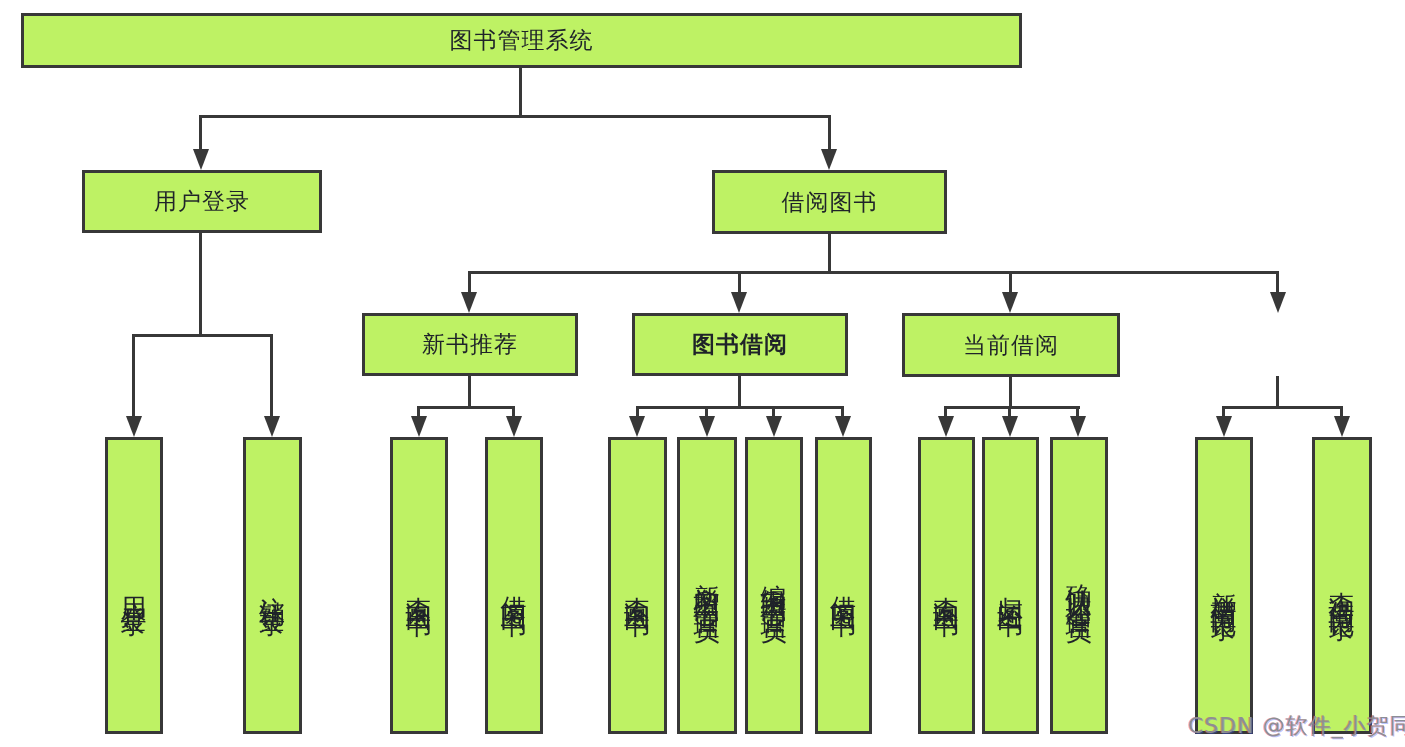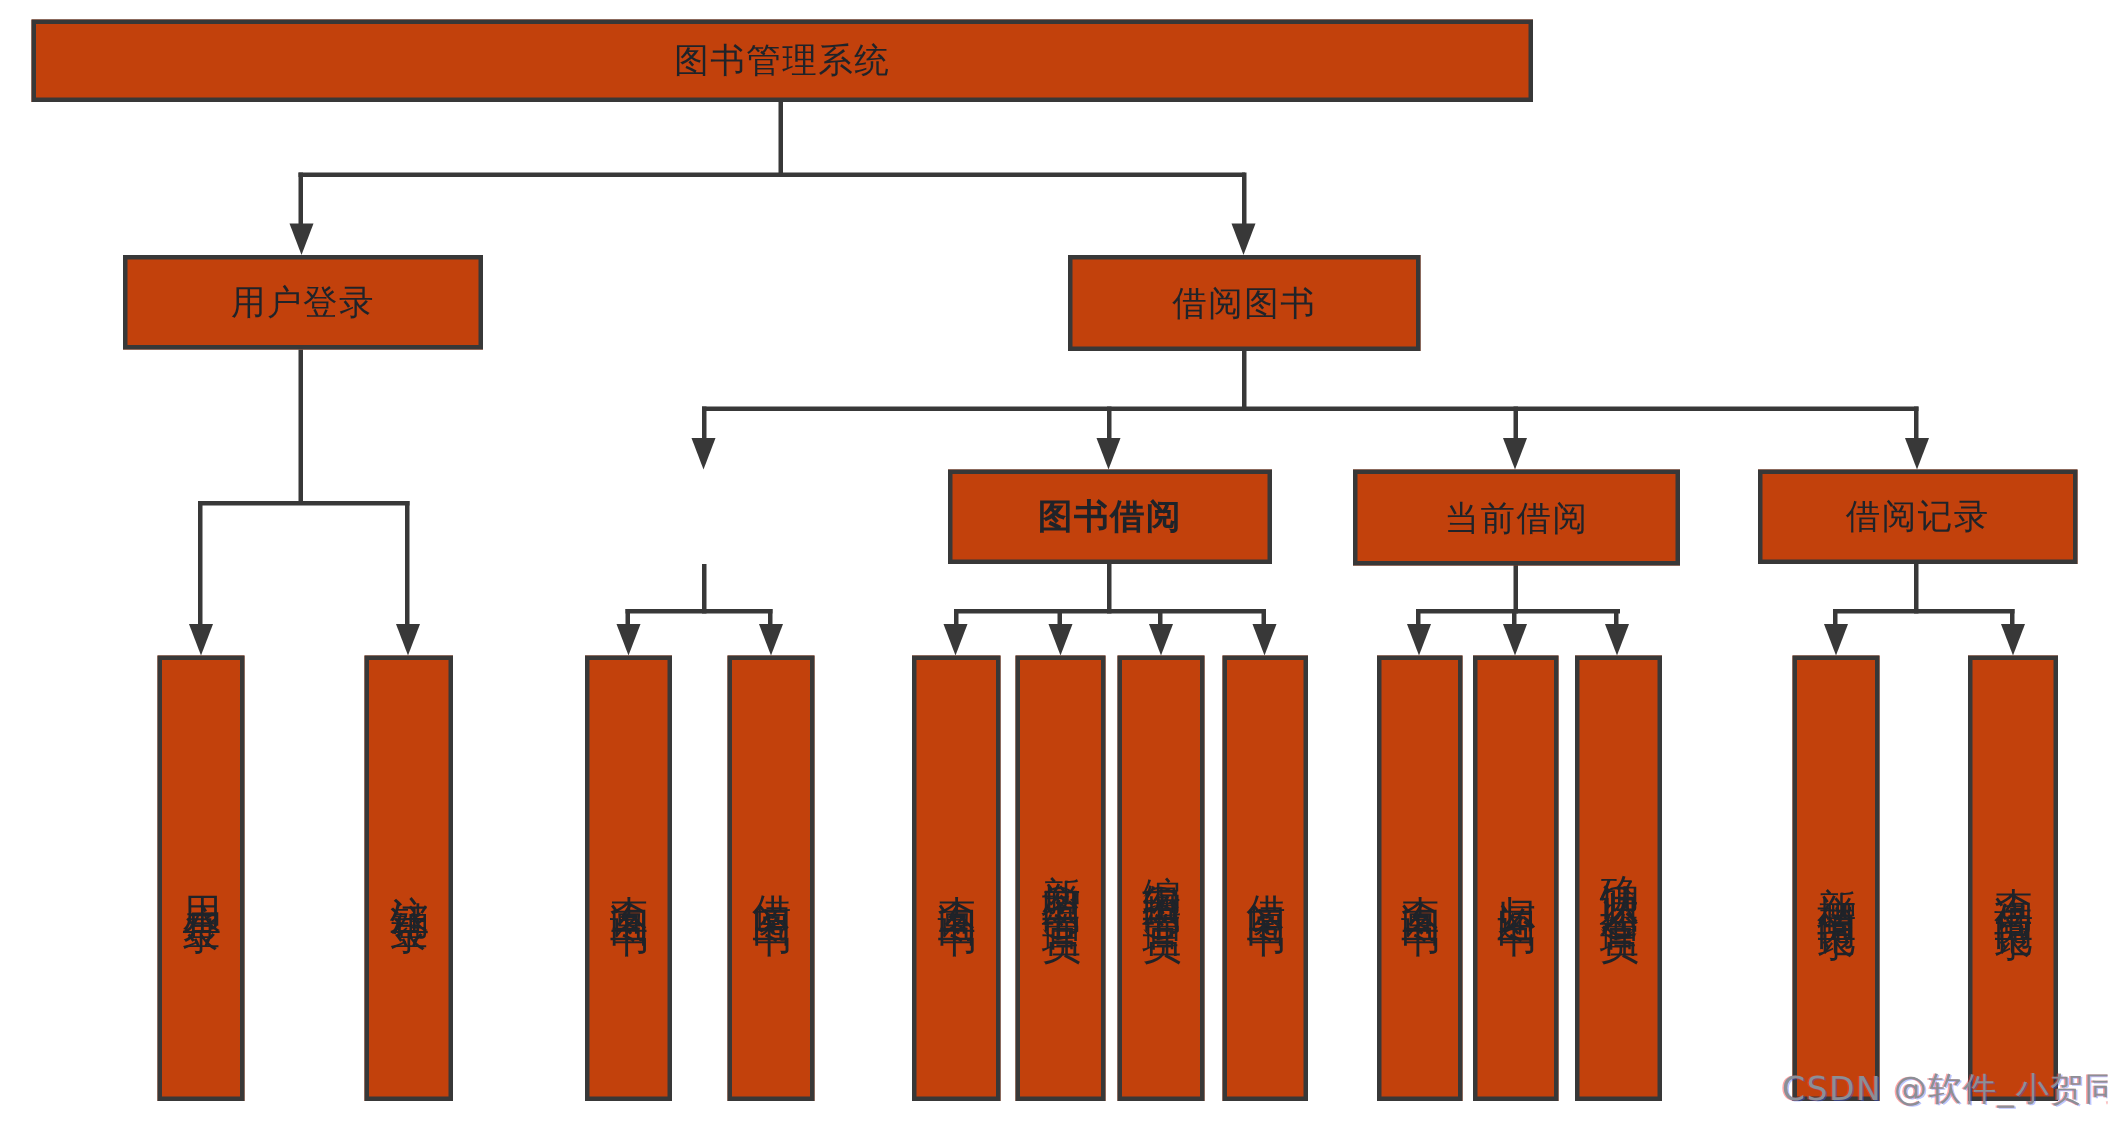--- a/index.html
+++ b/index.html
@@ -17,21 +17,21 @@
   #stage{
     position:relative;
     width:1405px;height:747px;
     background:var(--background);
     overflow:hidden;
   }
   .box{
     position:absolute;
     box-sizing:border-box;
     border:3px solid var(--line);
-    background:#c2410c;
+    background:#bef264;
     display:flex;
     align-items:center;
     justify-content:center;
     color:var(--text);
     font-size:23px;
     letter-spacing:1px;
     z-index:2;
   }
   .leaf{
     writing-mode:vertical-rl;
@@ -94,23 +94,23 @@
   <div class="hline" style="left:468px;top:271px;width:811px;"></div>
   <div class="vline" style="left:468px;top:271px;height:24px;"></div>
   <div class="arrow" style="left:461px;top:292px;"></div>
   <div class="vline" style="left:738px;top:271px;height:24px;"></div>
   <div class="arrow" style="left:731px;top:292px;"></div>
   <div class="vline" style="left:1009px;top:271px;height:24px;"></div>
   <div class="arrow" style="left:1002px;top:292px;"></div>
   <div class="vline" style="left:1276px;top:271px;height:24px;"></div>
   <div class="arrow" style="left:1270px;top:292px;"></div>
 
+  <div class="box" style="left:362px;top:313px;width:216px;height:63px;">新书推荐</div>
   <div class="box" style="left:632px;top:313px;width:216px;height:63px;font-weight:bold;">图书借阅</div>
   <div class="box" style="left:902px;top:313px;width:218px;height:64px;text-align:right;">当前借阅</div>
-  <div class="box" style="left:1172px;top:313px;width:213px;height:63px;">借阅记录</div>
 
   <div class="vline" style="left:468px;top:376px;height:33px;"></div>
   <div class="hline" style="left:417px;top:406px;width:98px;"></div>
   <div class="vline" style="left:417px;top:406px;height:12px;"></div>
   <div class="arrow" style="left:411px;top:416px;"></div>
   <div class="vline" style="left:512px;top:406px;height:12px;"></div>
   <div class="arrow" style="left:506px;top:416px;"></div>
 
   <div class="vline" style="left:738px;top:376px;height:33px;"></div>
   <div class="hline" style="left:636px;top:406px;width:208px;"></div>

